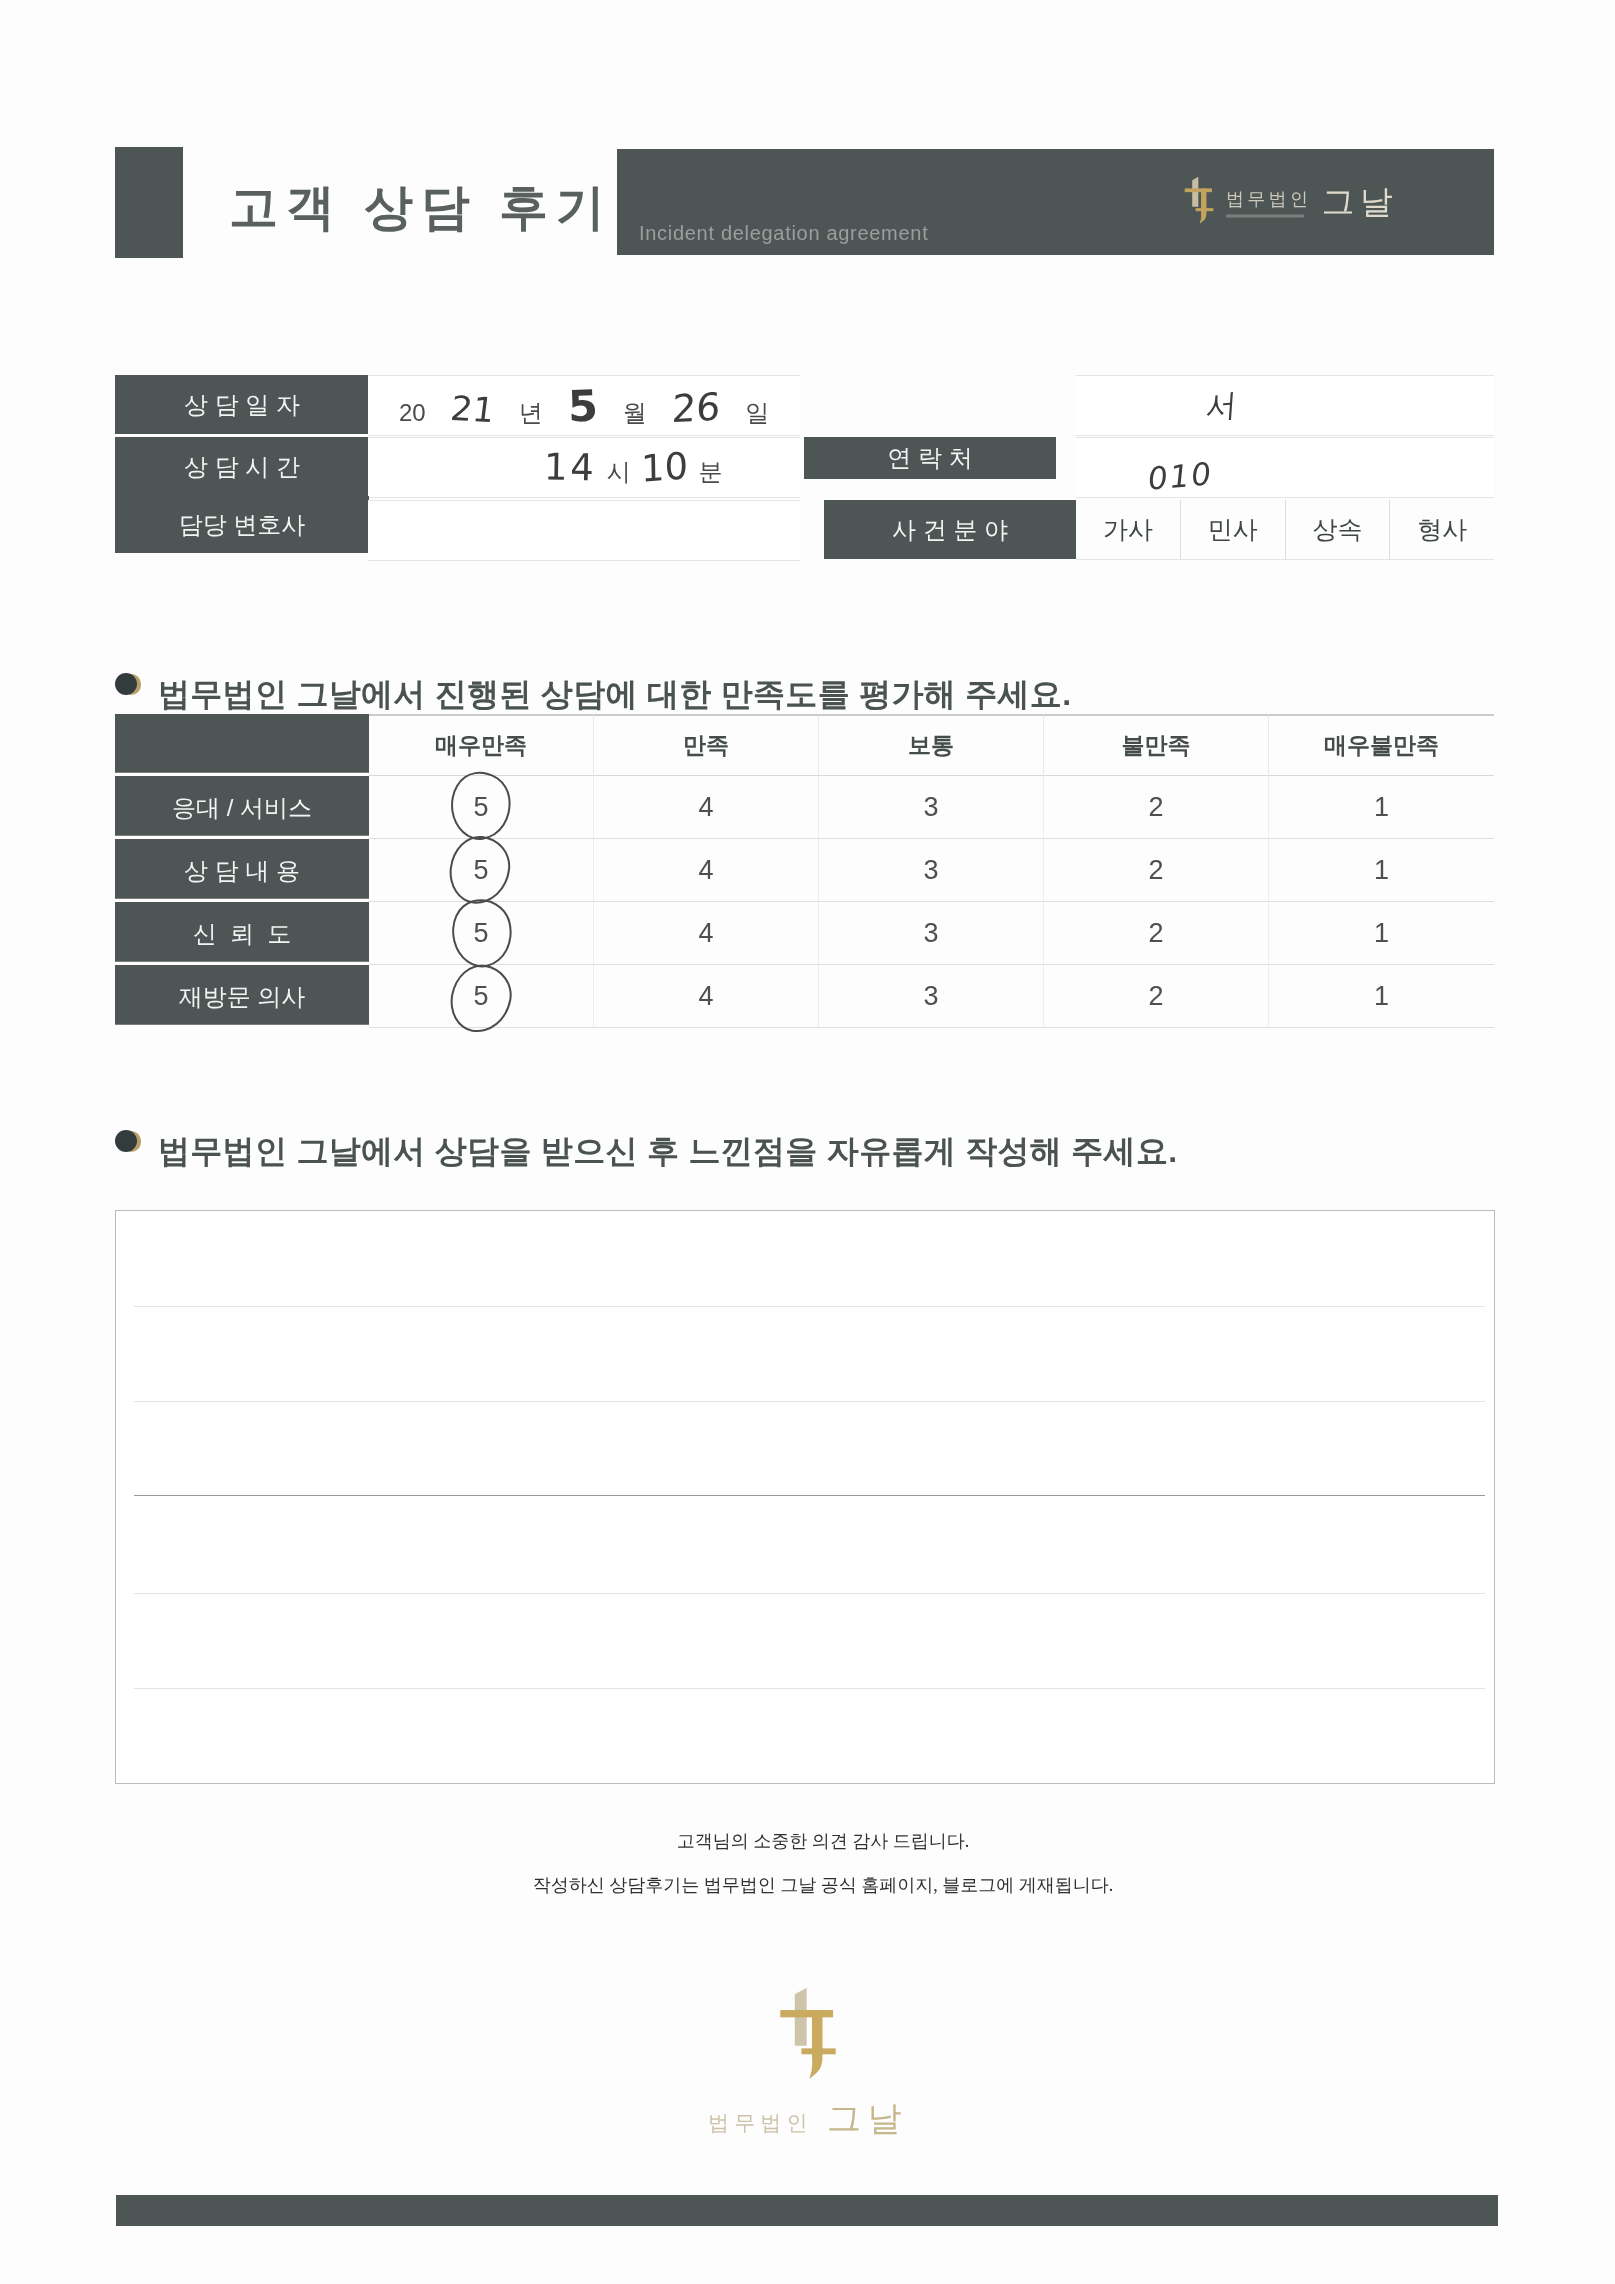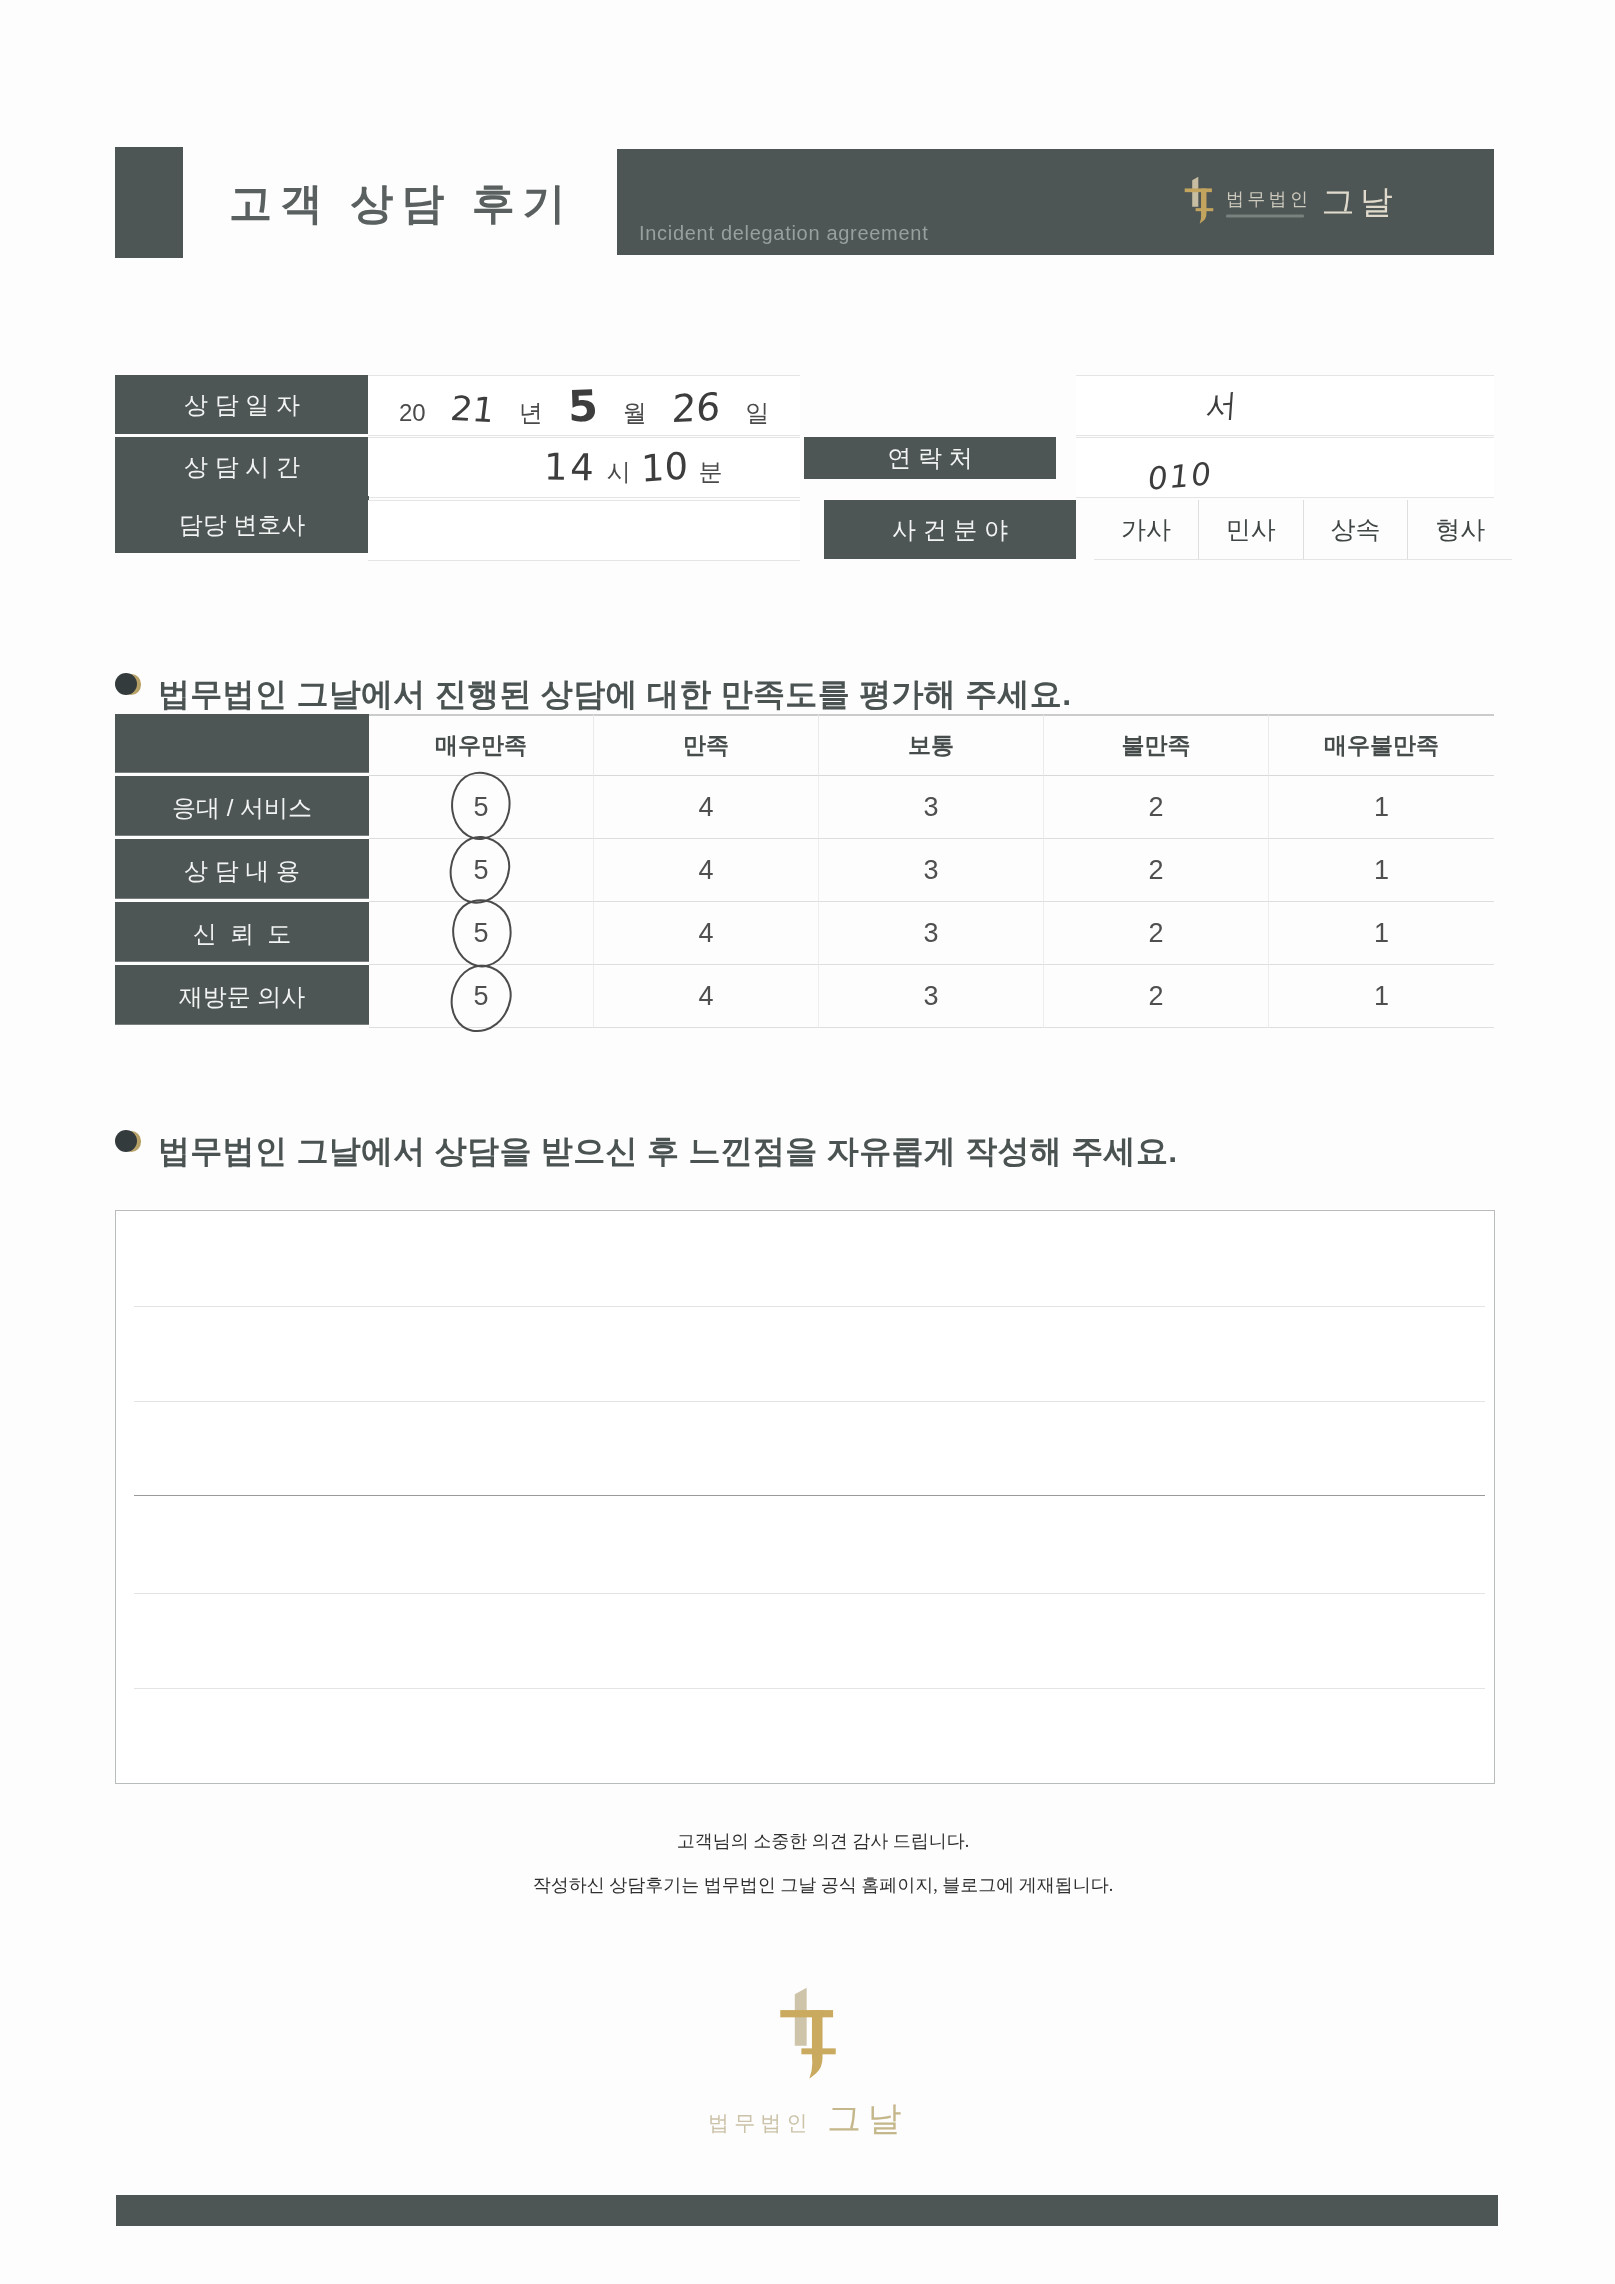--- a/index.html
+++ b/index.html
@@ -3,21 +3,21 @@
 <meta charset="utf-8">
 <style>
   html,body{margin:0;padding:0;background:#e8e8e8;}
   .page{
     position:relative;width:1616px;height:2284px;background:#fdfdfd;
     font-family:"Liberation Sans","DejaVu Sans",sans-serif;overflow:hidden;
   }
   
   .h-block{position:absolute;left:115px;top:147px;width:68px;height:111px;background:#4e5555;}
   .h-title{
-    position:absolute;left:229px;top:175px;font-size:43px;font-weight:700;
+    position:absolute;left:229px;top:175px;font-size:49px;font-weight:700;
     color:#59605f;letter-spacing:7.8px;white-space:pre;
   }
   .banner{position:absolute;left:617px;top:149px;width:877px;height:106px;background:#4e5555;}
   .banner-sub{
     position:absolute;left:22px;bottom:10.4px;font-size:20px;color:#98a09e;letter-spacing:0.7px;
   }
   .banner-logo{
     position:absolute;right:96px;top:50%;transform:translateY(-50%);
     display:flex;align-items:center;gap:10.4px;
   }
@@ -38,21 +38,21 @@
   .timeline{display:flex;align-items:baseline;gap:10.4px;margin-left:176px;}
   .printed{font-size:24px;color:#4a4a4a;}
   .hw{font-family:"DejaVu Sans",sans-serif;color:#3d3d3d;display:inline-block;}
   .hw-year{font-size:34px;transform:rotate(3deg) skewX(-4deg);}
   .hw-month{font-size:43px;font-weight:600;transform:rotate(-2deg);}
   .hw-day{font-size:38px;transform:rotate(-3deg) skewX(-6deg);}
   .hw-hour{font-size:37px;transform:rotate(1deg);letter-spacing:2.6px;}
   .hw-min{font-size:37px;transform:rotate(-4deg) skewX(-3deg);}
   .hw-name{font-size:31px;transform:rotate(-4deg) skewX(-8deg);margin-left:130px;}
   .hw-phone{font-size:31px;font-style:italic;transform:rotate(-5deg);margin-left:72px;margin-top:17px;letter-spacing:2px;}
-  .case-cells{position:absolute;display:flex;margin-left:18px;}
+  .case-cells{position:absolute;display:flex;}
   .case-cell{
     width:104px;height:100%;display:flex;align-items:center;justify-content:center;
     font-size:25px;color:#3f4545;border-right:1.3px solid #dcdfde;
   }
   .case-cell:last-child{border-right:none;}
   
   .bullet{position:absolute;width:26px;height:23.5px;}
   .bullet .g{position:absolute;left:6.5px;top:1.3px;width:19.6px;height:21px;border-radius:50%;
     background:linear-gradient(90deg,#c9b684,#b39c5f);}
   .bullet .d{position:absolute;left:0;top:0;width:22px;height:22px;border-radius:50%;background:#343b3d;}

